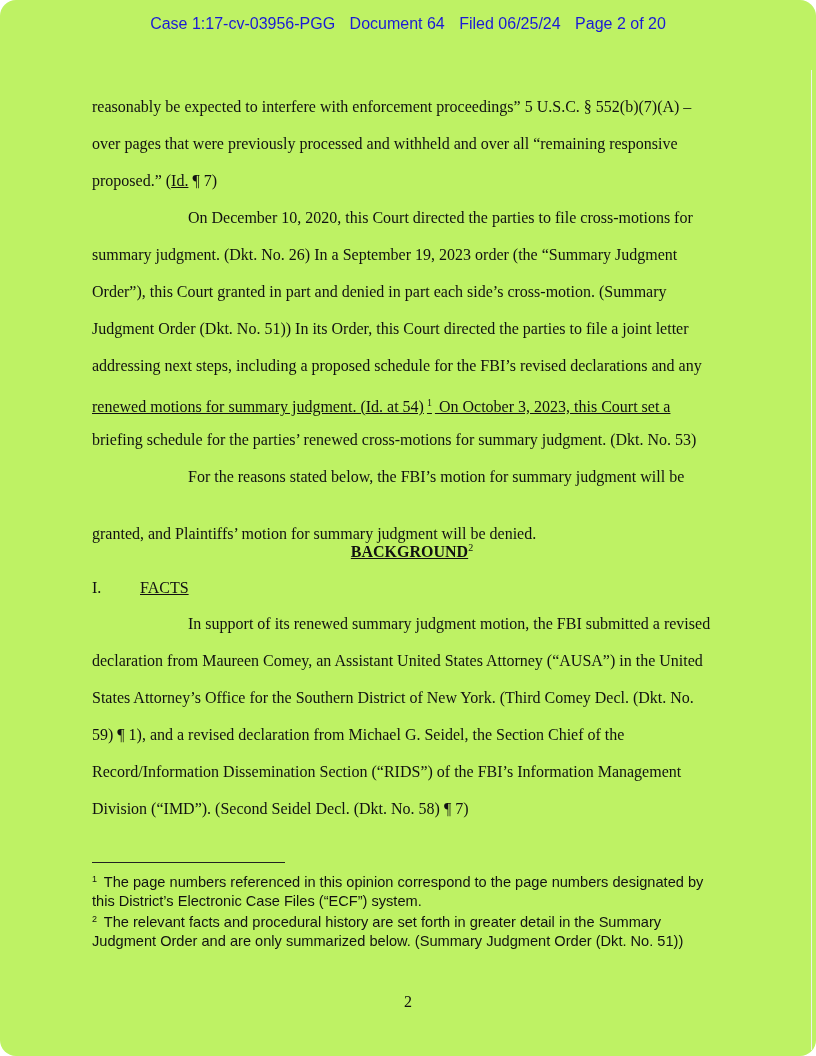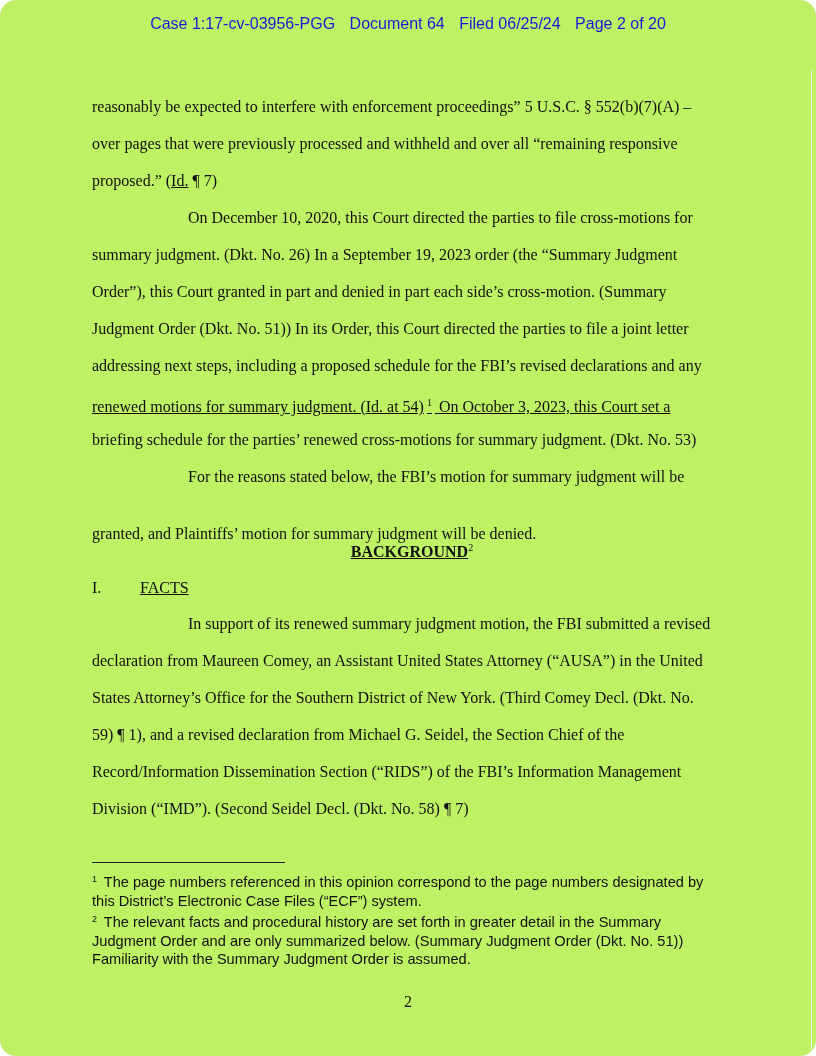--- a/index.html
+++ b/index.html
@@ -75,18 +75,17 @@
   <div class="fn-rule"></div>
 
   <div class="footnotes">
     <div>
       <div class="fnl"><sup>1</sup><span> The page numbers referenced in this opinion correspond to the page numbers designated by</span></div>
       <div class="fnl">this District’s Electronic Case Files (“ECF”) system.</div>
     </div>
     <div>
       <div class="fnl"><sup>2</sup><span> The relevant facts and procedural history are set forth in greater detail in the Summary</span></div>
       <div class="fnl">Judgment Order and are only summarized below.  (Summary Judgment Order (Dkt. No. 51))</div>
-      <div class="fnl">Familiarity with the Summary Judgment Order is assumed.</div>
     </div>
   </div>
 
   <div class="page-number">2</div>
 </div>
 
 </body></html>

